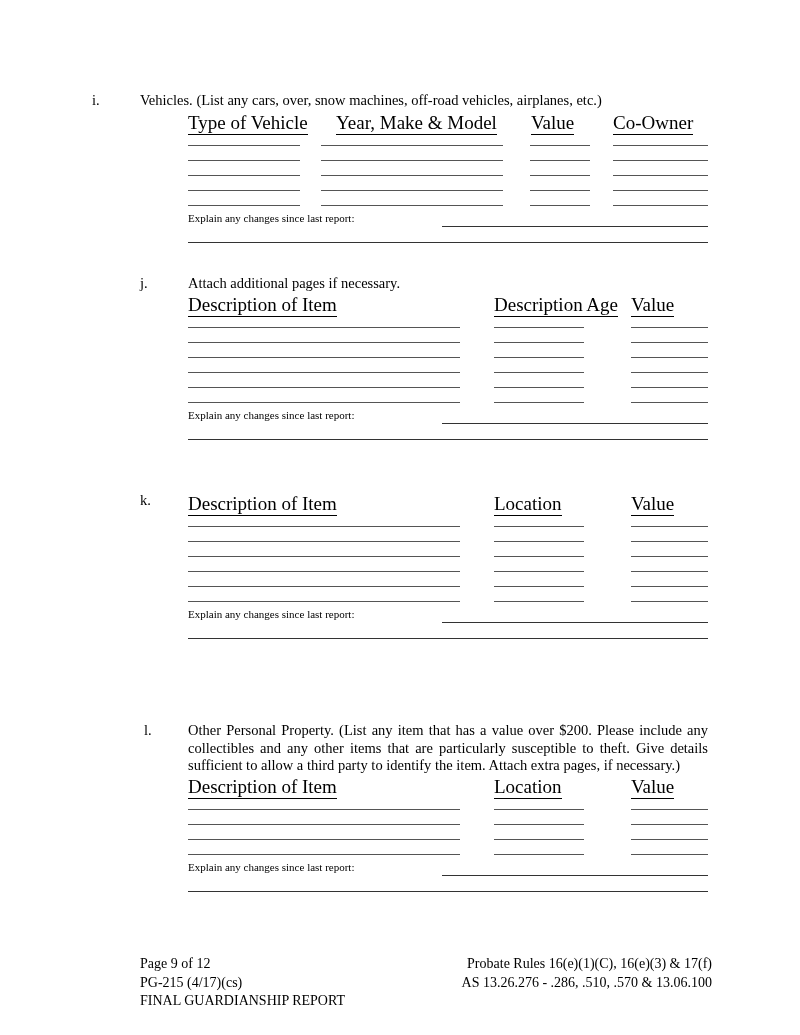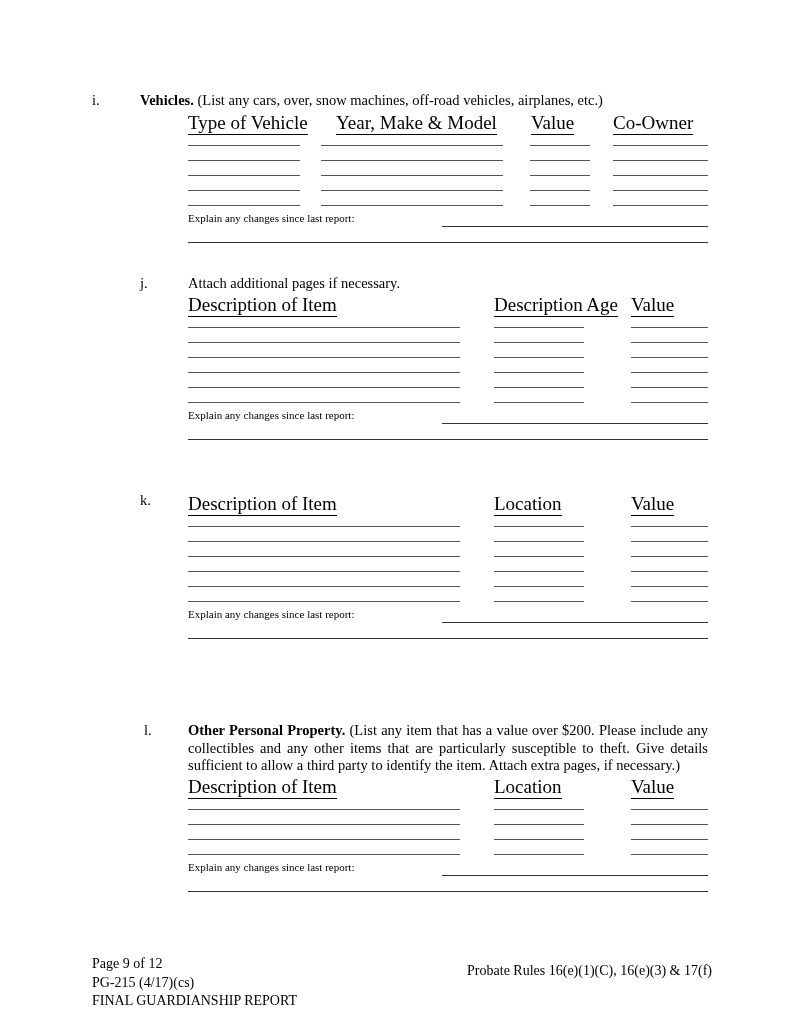--- a/index.html
+++ b/index.html
@@ -41,21 +41,21 @@
     width: 520px;
   }
   .sec-i .sec-body { left: 140px; width: 568px; }
 
   .heading {
     font-size: 14.5px;
     line-height: 17.5px;
     text-align: justify;
     text-justify: inter-word;
   }
-  .heading b { font-weight: bold; }
+  .heading b { font-weight: normal; }
   .subnote {
     font-size: 14.5px;
     line-height: 17.5px;
   }
 
   
   .colhead {
     position: relative;
     height: 19px;
     font-size: 19px;
@@ -121,30 +121,31 @@
     left: 92px;
     top: 955px;
     width: 620px;
     font-size: 14px;
     line-height: 18.5px;
   }
   .footer-row {
     position: relative;
     height: 18.5px;
     white-space: nowrap;
+    margin-left: 48px;
   }
   .footer-left {
     position: absolute;
     left: 0;
     top: 0;
   }
   .footer-right {
     position: absolute;
     right: 0;
-    top: 7px;
+    top: 0;
   }
 </style>
 </head>
 <body>
 
 <div class="page">
 
   <div class="section sec-i" style="top:92px;">
     <div class="sec-letter" style="left:92px; top:0px;">i.</div>
     <div class="sec-body">
@@ -343,19 +344,20 @@
     </div>
   </div>
 
   <div class="footer">
     <div class="footer-row">
       <span class="footer-left">Page 9 of 12</span>
       <span class="footer-right">Probate Rules 16(e)(1)(C), 16(e)(3) &amp; 17(f)</span>
     </div>
     <div class="footer-row">
       <span class="footer-left">PG-215 (4/17)(cs)</span>
+      <span class="footer-right">AS 13.26.276 - .286, .510, .570 &amp; 13.06.100</span>
     </div>
     <div class="footer-row">
       <span class="footer-left">FINAL GUARDIANSHIP REPORT</span>
     </div>
   </div>
 
 </div>
 
 </body></html>

